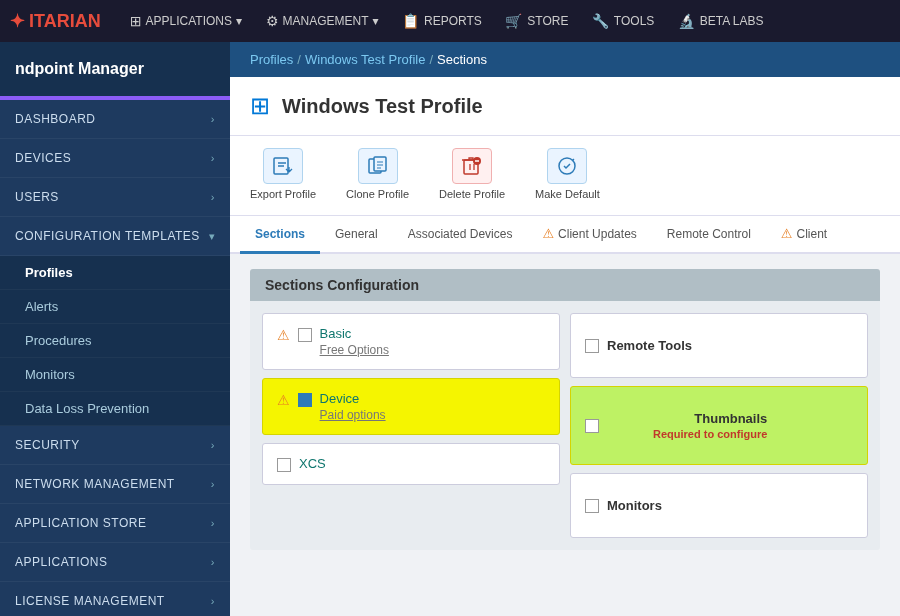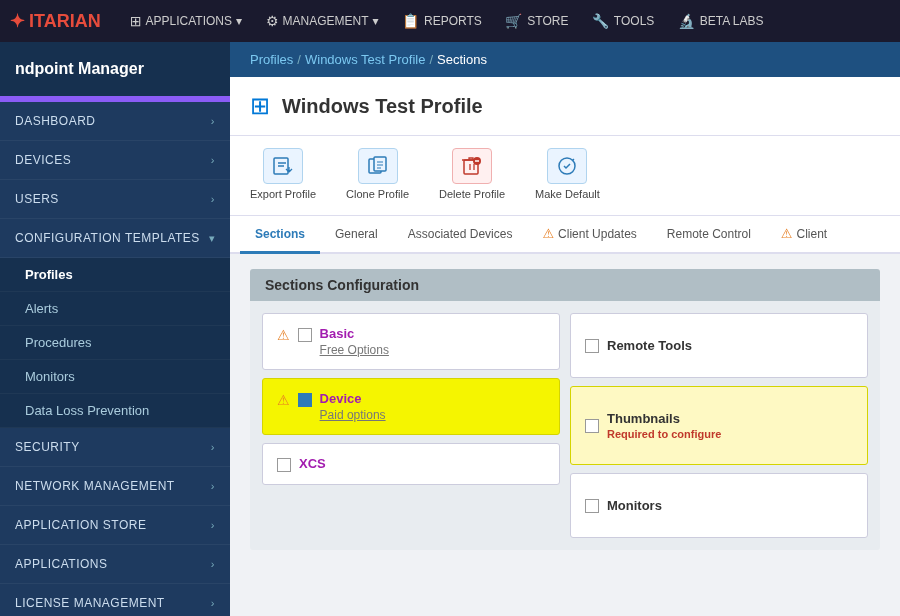--- a/index.html
+++ b/index.html
@@ -51,21 +51,21 @@
       color: #fff;
       flex-shrink: 0;
       overflow-y: auto;
     }
     .sidebar-header {
       background: #16304f;
       padding: 18px 15px;
       font-size: 16px;
       font-weight: bold;
       color: #fff;
-      border-bottom: 6px solid #8b5cf6;
+      border-bottom: 4px solid #8b5cf6;
     }
     .sidebar-item {
       padding: 12px 15px;
       display: flex;
       align-items: center;
       justify-content: space-between;
       cursor: pointer;
       border-bottom: 1px solid rgba(255,255,255,0.05);
       font-size: 12px;
       font-weight: normal;
@@ -221,35 +221,35 @@
       gap: 8px;
       cursor: pointer;
     }
     .section-card.highlight {
       background: #f5f500;
       border-color: #d4d400;
     }
     .section-card .warn { color: #e67e22; font-size: 14px; margin-top: 1px; }
     .section-card .chk { width: 14px; height: 14px; border: 1px solid #999; background: #fff; flex-shrink: 0; margin-top: 2px; }
     .section-card .chk.checked { background: #2d7bb8; border-color: #2d7bb8; }
-    .section-card .card-info .card-title { font-weight: bold; color: #a21caf; font-size: 13px; }
+    .section-card .card-info .card-title { font-weight: normal; color: #0f766e; font-size: 13px; }
     .section-card .card-info .card-sub { font-size: 12px; color: #777; margin-top: 2px; text-decoration: underline; }
 
     
     .section-card-right {
       background: #fff;
       border: 1px solid #ccd;
       border-radius: 3px;
       padding: 24px 14px;
       display: flex;
       align-items: center;
       gap: 8px;
       cursor: pointer;
     }
-    .section-card-right.highlight { background: #fef9c3; border-color: #d4d400; }
+    .section-card-right.highlight { background: #bef264; border-color: #d4d400; text-align: right; }
     .section-card-right .chk { width: 14px; height: 14px; border: 1px solid #999; background: #fff; flex-shrink: 0; }
     .section-card-right .card-title { font-weight: bold; color: #333; font-size: 13px; }
     .section-card-right .card-sub { font-size: 11px; color: #c0392b; font-weight: bold; margin-top: 2px; }
   </style>
 </head>
 <body>
 
 <div class="top-nav">
   <div class="logo">
     <span>✦</span>
@@ -467,21 +467,21 @@
             <div class="chk"></div>
             <div>
               <div class="card-title">Remote Tools</div>
             </div>
           </div>
 
           <div class="section-card-right highlight">
             <div class="chk checked"></div>
             <div>
               <div class="card-title">Thumbnails</div>
-              <div class="card-sub red" style="color: rgb(192, 57, 43); font-weight: bold;">Required to configure</div>
+              <div class="card-sub red" style="color: rgb(192, 57, 43); font-weight: bold; margin-left: 46px;">Required to configure</div>
             </div>
           </div>
 
           <div class="section-card-right">
             <div class="chk"></div>
             <div>
               <div class="card-title">Monitors</div>
             </div>
           </div>
 

